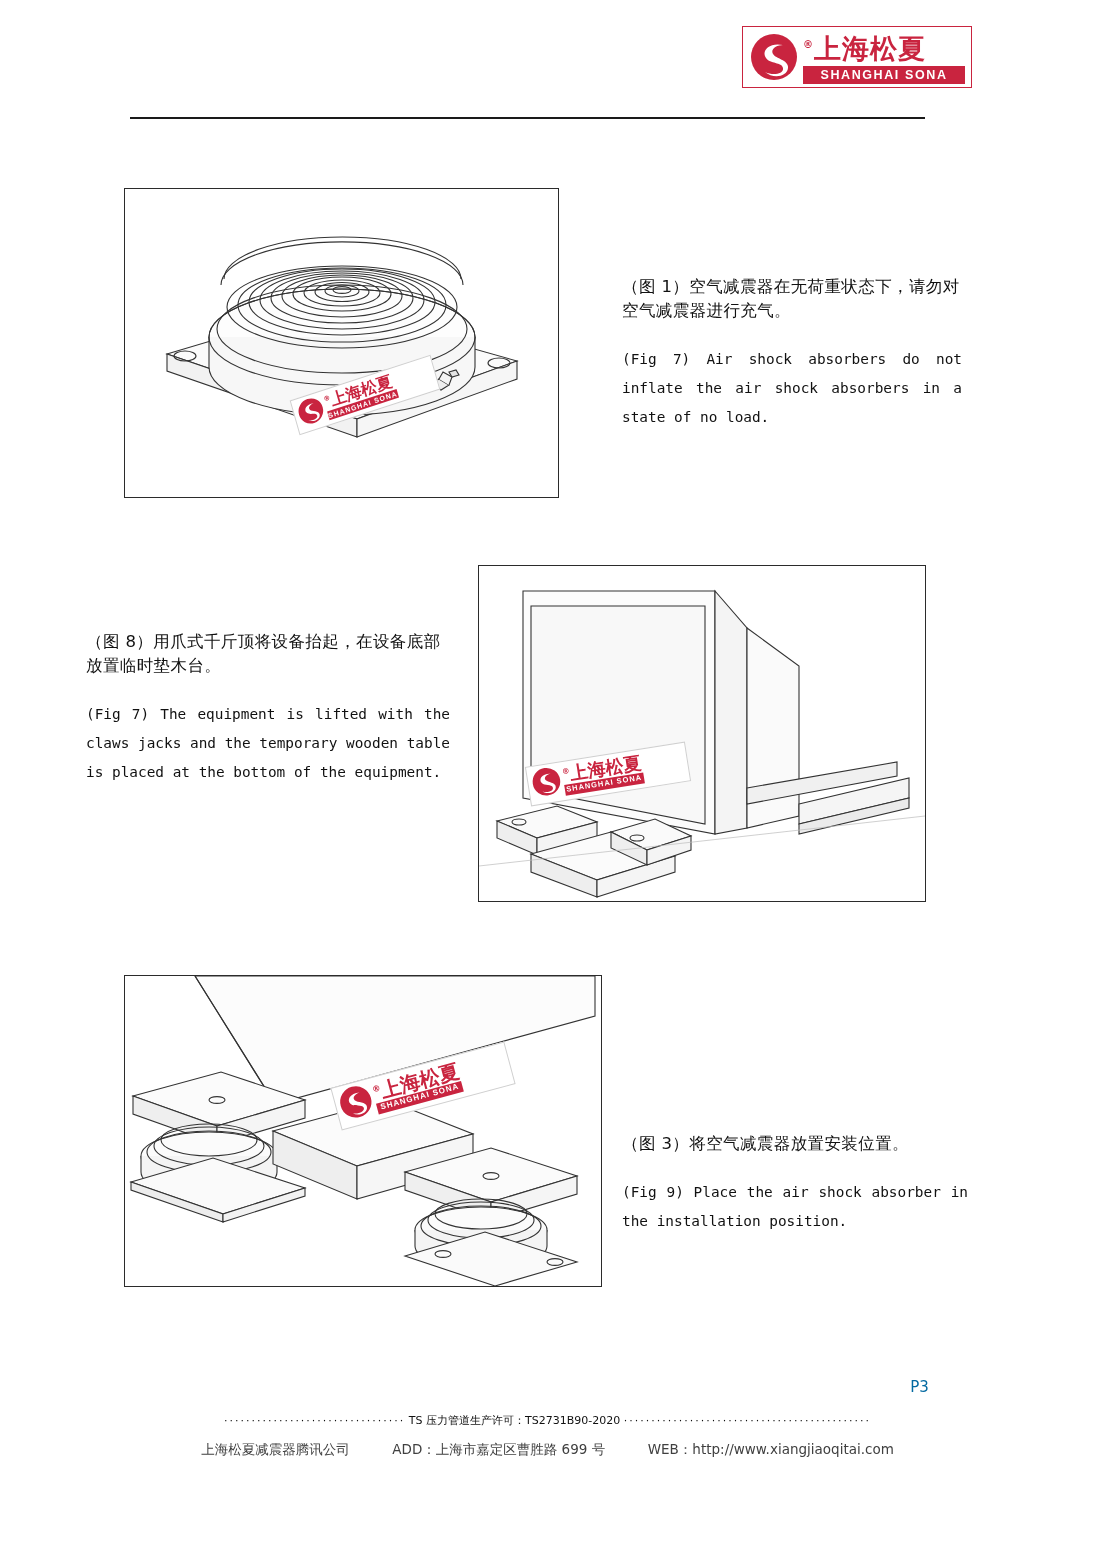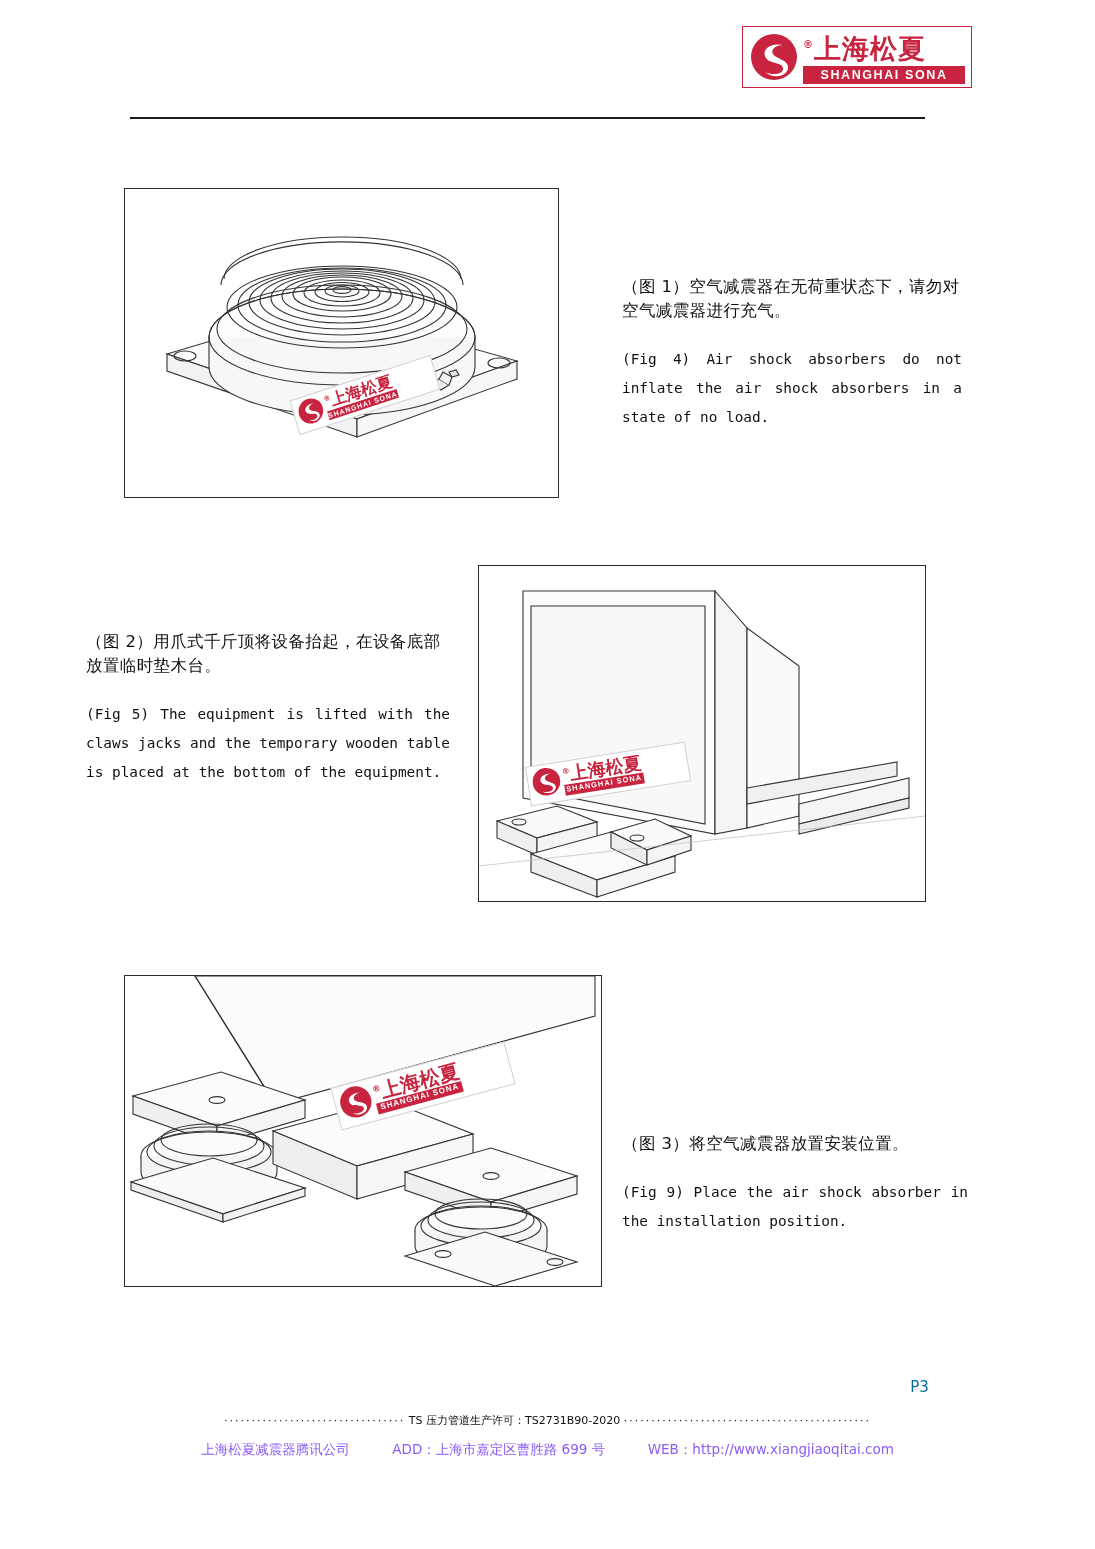--- a/index.html
+++ b/index.html
@@ -162,21 +162,21 @@
     white-space: nowrap;
   }
   .footer-line1 .dots { letter-spacing: 2px; color: #111; }
   .footer-line2 {
     position: absolute;
     top: 1441px;
     left: 0; right: 0;
     text-align: center;
     font-family: "DejaVu Sans", sans-serif;
     font-size: 13.5px;
-    color: #8b5cf6;
+    color: #404040;
     white-space: nowrap;
   }
   .footer-line2 .seg { display: inline-block; }
   .footer-line2 .gap1 { width: 34px; display: inline-block; }
   .footer-line2 .gap2 { width: 34px; display: inline-block; }
 </style>
 </head>
 <body>
 
 <div class="header">
@@ -242,21 +242,21 @@
     </div>
     <div class="s-txt">
       <div class="s-cn" style="font-size:16px;"><span class="s-reg">®</span><span>上海松夏</span></div>
       <div class="s-en" style="font-size:7px;">SHANGHAI  SONA</div>
     </div>
   </div>
 </div>
 
 <div class="cap" id="cap1">
   <div class="cn">（图 1）空气减震器在无荷重状态下，请勿对空气减震器进行充气。</div>
-  <div class="en">(Fig 4) Air shock absorbers do not inflate the air shock absorbers in a state of no load.</div>
+  <div class="en">(Fig 7) Air shock absorbers do not inflate the air shock absorbers in a state of no load.</div>
 </div>
 
 <div class="fig-frame" id="fig2-frame">
   <svg width="446" height="335" viewBox="0 0 446 335">
     <g fill="none" stroke="#333" stroke-width="1.1">
 
       <polygon points="44,25 236,25 236,268 44,232" fill="#fcfcfc"></polygon>
       <polygon points="52,40 226,40 226,258 52,224" fill="#f8f8f8"></polygon>
 
       <polygon points="236,25 268,62 268,262 236,268" fill="#f4f4f4"></polygon>
@@ -292,22 +292,22 @@
       </svg>
     </div>
     <div class="s-txt">
       <div class="s-cn" style="font-size:18px;"><span class="s-reg">®</span><span>上海松夏</span></div>
       <div class="s-en" style="font-size:7.5px;">SHANGHAI  SONA</div>
     </div>
   </div>
 </div>
 
 <div class="cap" id="cap2">
-  <div class="cn">（图 2）用爪式千斤顶将设备抬起，在设备底部放置临时垫木台。</div>
-  <div class="en">(Fig 5) The equipment is lifted with the claws jacks and the temporary wooden table is placed at the bottom of the equipment.</div>
+  <div class="cn">（图 8）用爪式千斤顶将设备抬起，在设备底部放置临时垫木台。</div>
+  <div class="en">(Fig 7) The equipment is lifted with the claws jacks and the temporary wooden table is placed at the bottom of the equipment.</div>
 </div>
 
 <div class="fig-frame" id="fig3-frame">
   <svg width="476" height="310" viewBox="0 0 476 310">
     <g fill="none" stroke="#333" stroke-width="1.1">
 
       <polygon points="70,0 470,0 470,40 150,128" fill="#fcfcfc"></polygon>
       <path d="M70,0 L150,128"></path>
 
       <polygon points="8,120 96,96 180,124 92,150" fill="#fbfbfb"></polygon>

